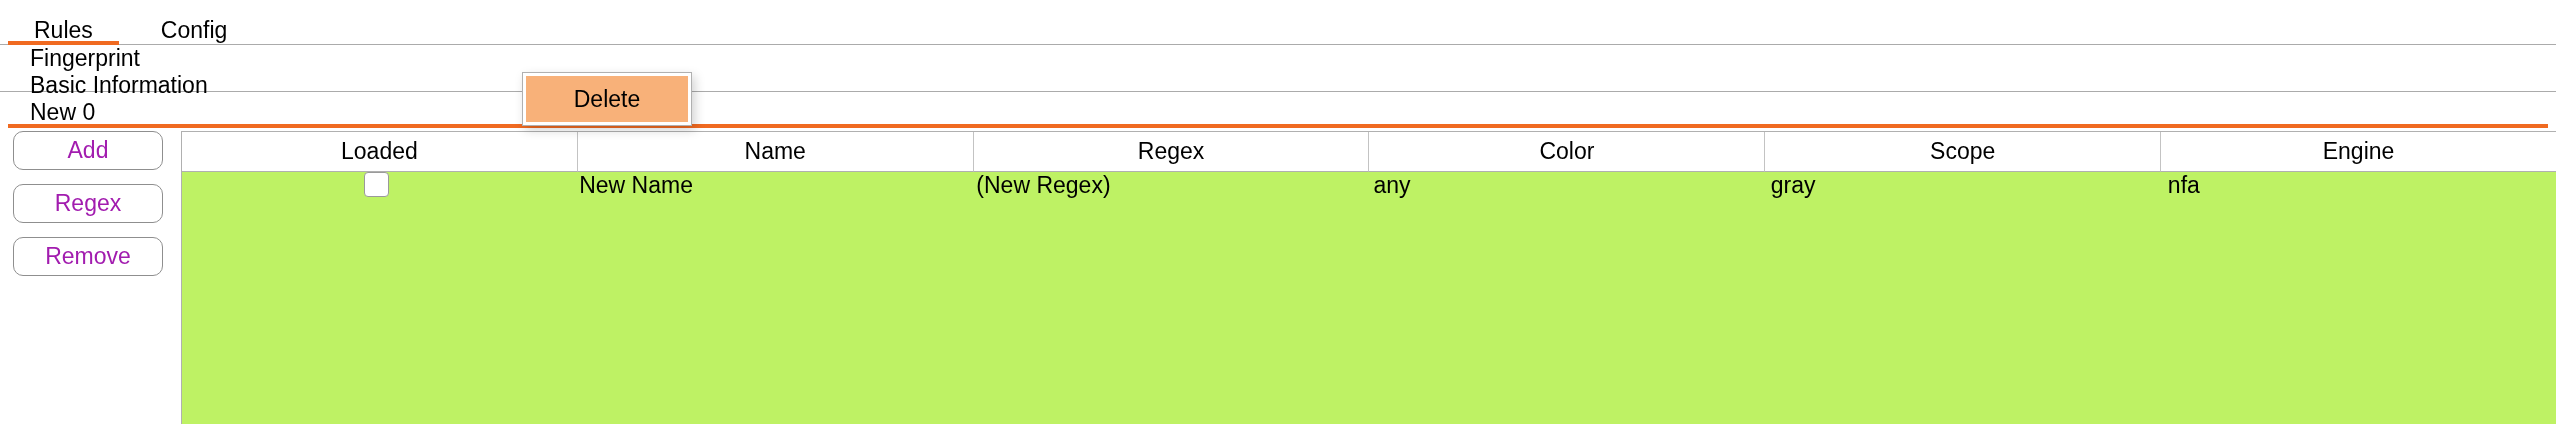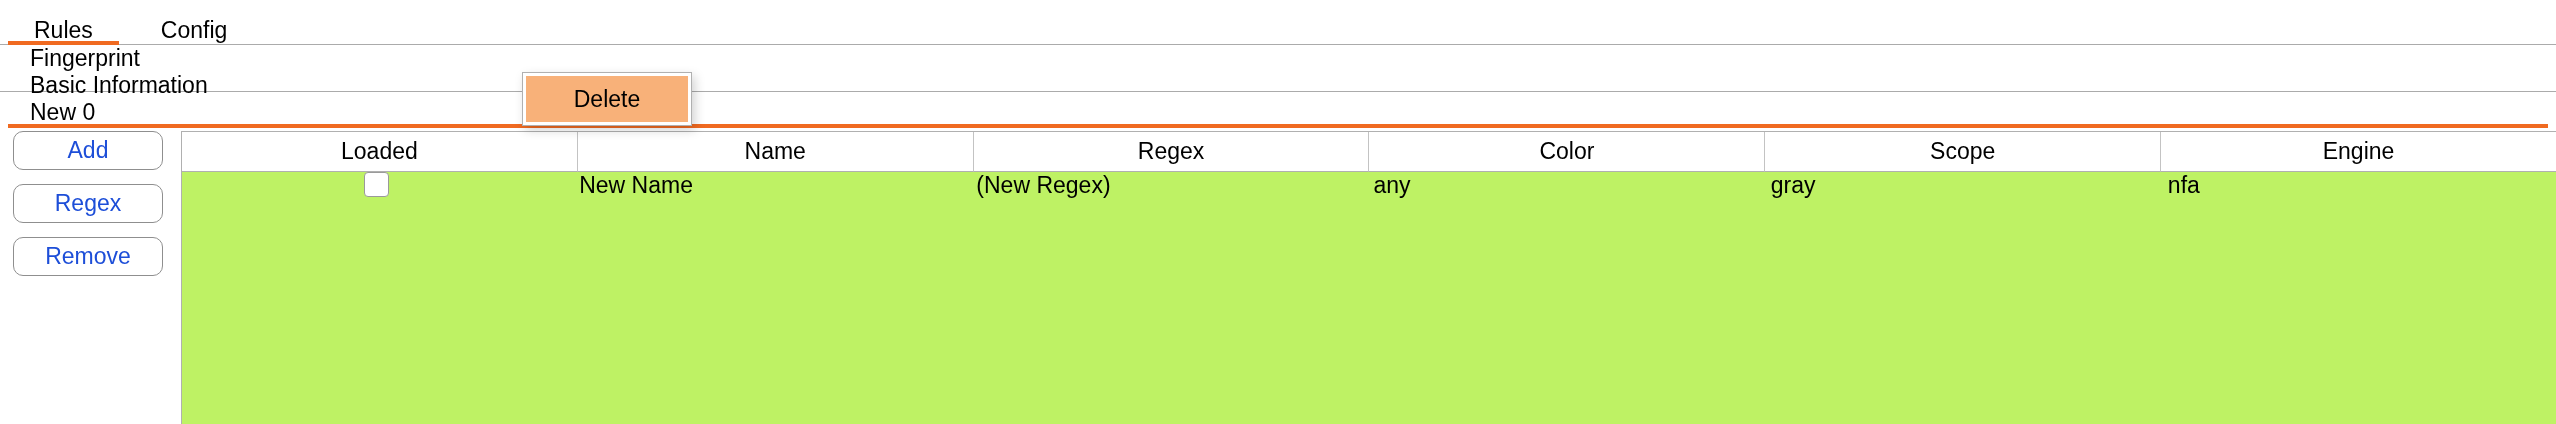--- a/index.html
+++ b/index.html
@@ -74,21 +74,21 @@
   .side {
     position: absolute; left: 13px; top: 131px; width: 150px;
     display: flex; flex-direction: column; gap: 14px;
   }
   .btn {
     height: 39px;
     border: 1px solid #8f8f8f;
     border-radius: 10px;
     background: #ffffff;
     display: flex; align-items: center; justify-content: center;
-    font-family: inherit; font-size: 23px; color: #1d4ed8;
+    font-family: inherit; font-size: 23px; color: #a21caf;
     padding: 0;
     cursor: default;
   }
 
   
   .table {
     position: absolute; left: 181px; top: 131px; right: 0; bottom: 0;
     border-left: 1px solid #b0b0b0;
     border-top: 1px solid #b0b0b0;
     background: #bef264;

